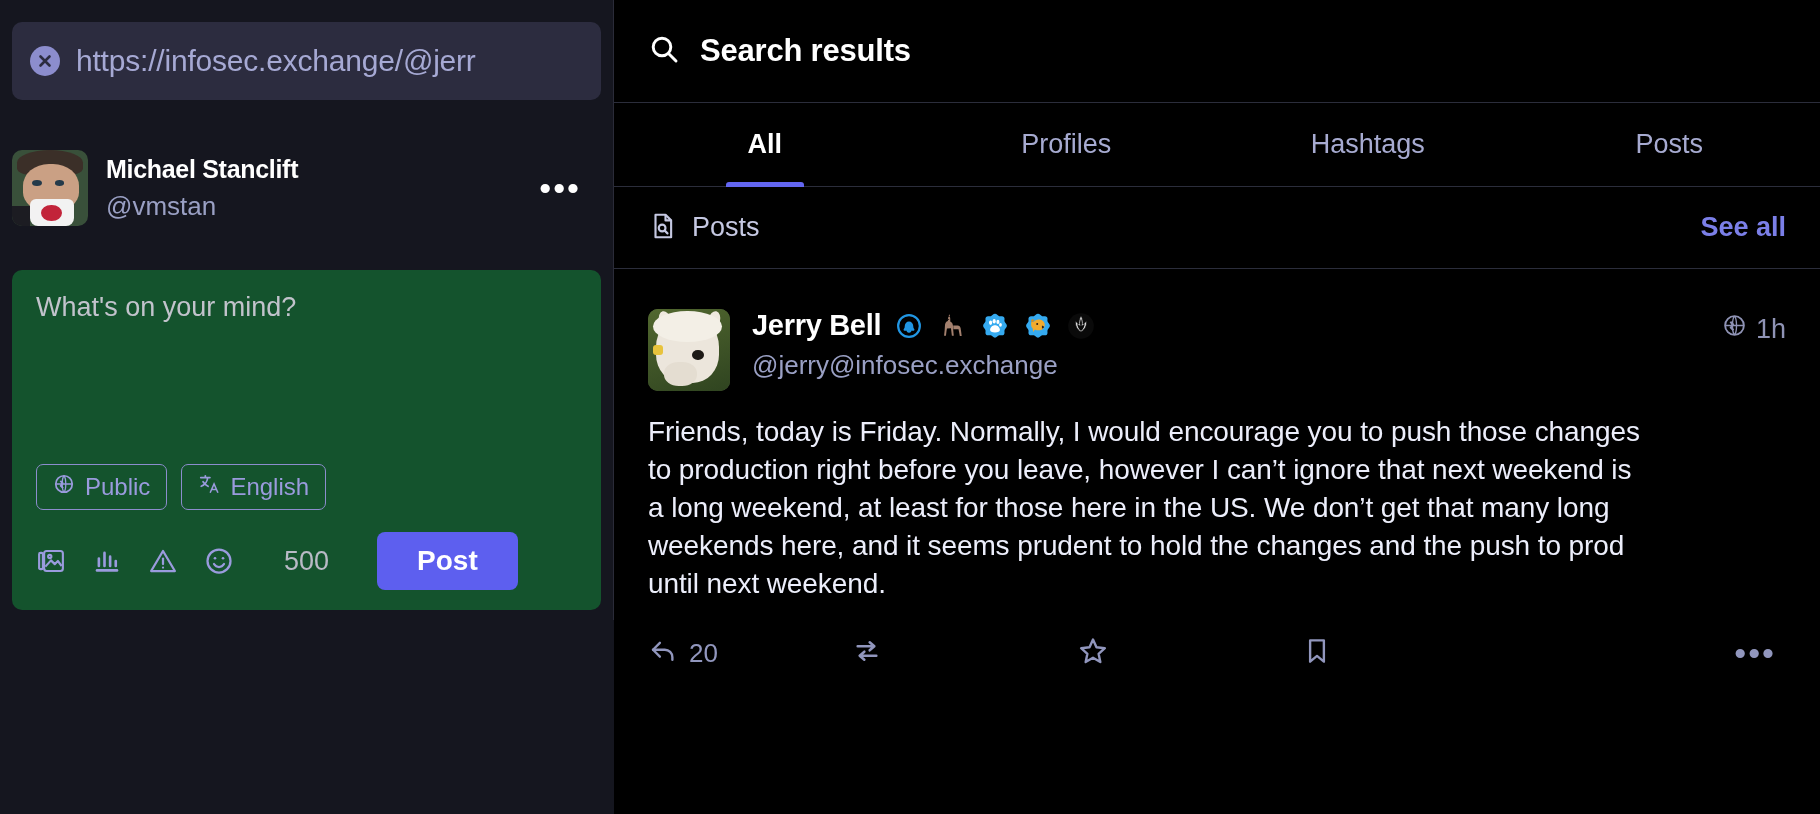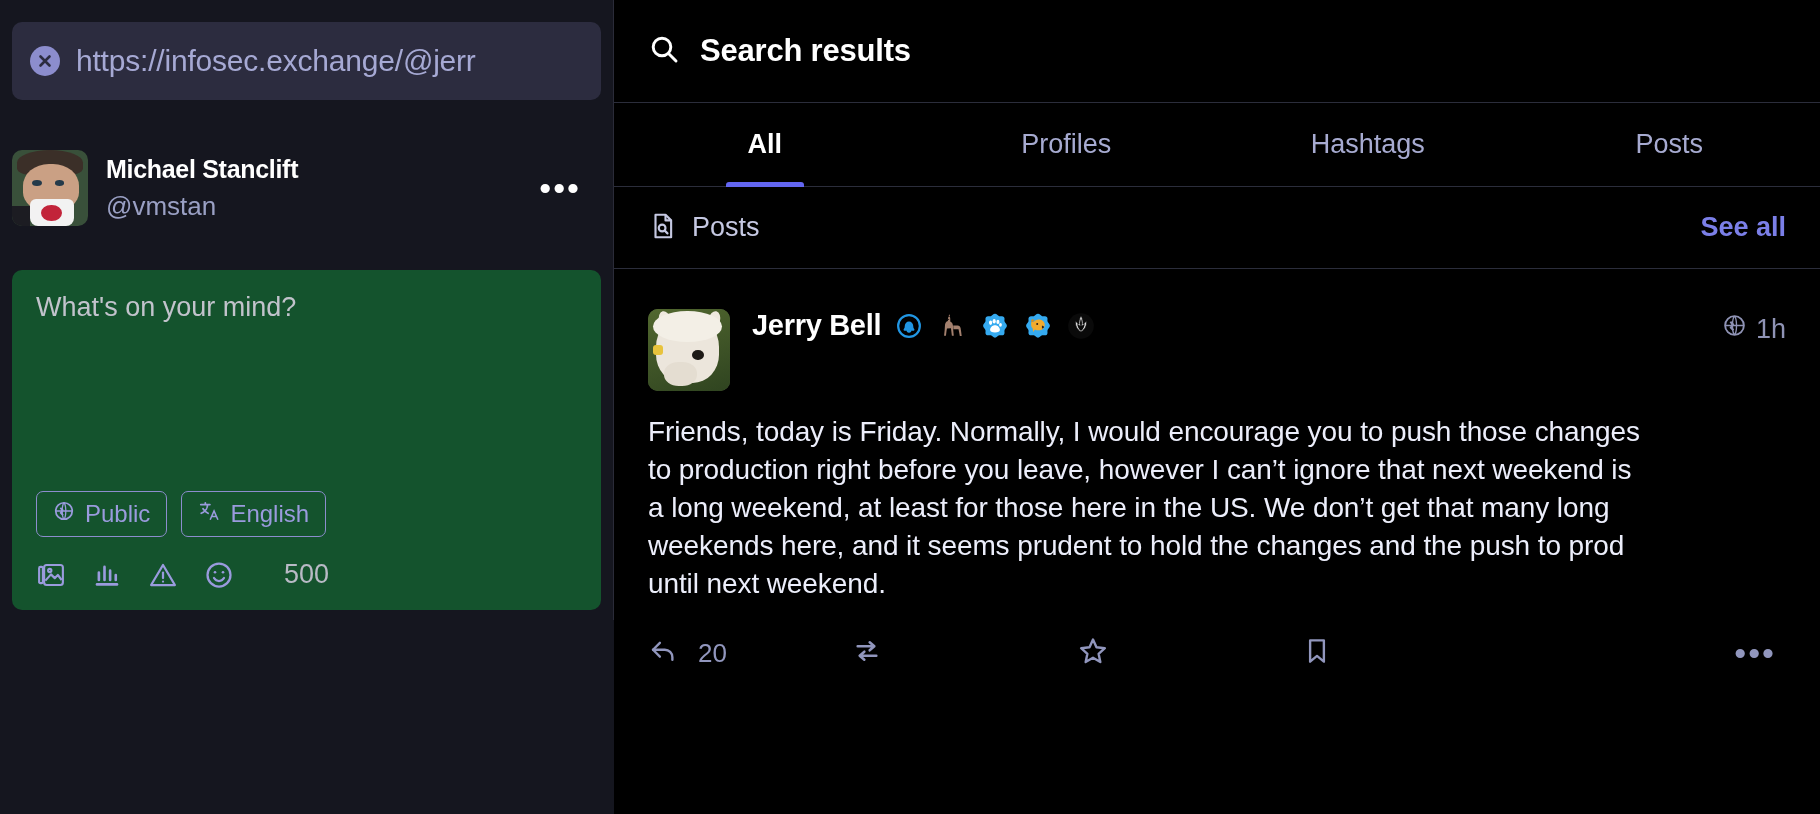--- a/index.html
+++ b/index.html
@@ -161,21 +161,21 @@
   .post-body {
     color: #eceefb;
     font-size: 28px;
     line-height: 1.36;
     margin-top: 22px;
     letter-spacing: -0.1px;
     max-width: 1000px;
   }
 
   .action-bar { display: flex; align-items: center; margin-top: 32px; padding-right: 10px; }
-  .action { display: flex; align-items: center; gap: 20px; color: #9196bd; cursor: pointer; }
+  .action { display: flex; align-items: center; gap: 11px; color: #9196bd; cursor: pointer; }
   .action .cnt { font-size: 26px; color: #9196bd; }
   .a1 { width: 18%; } .a2 { width: 20%; } .a3 { width: 20%; } .a4 { width: 20%; }
   .a5 { margin-left: auto; }
   .dots-h { font-size: 34px; letter-spacing: 2px; line-height: 0.6; color: #9196bd; }
 </style>
 </head>
 <body>
 
 <div class="app">
 
@@ -258,20 +258,21 @@
         </span>
         <span class="tool-icon">
           <svg width="30" height="30" viewBox="0 0 24 24" fill="none" stroke="#9a9bdd" stroke-width="1.8">
             <circle cx="12" cy="12" r="9.2"></circle>
             <circle cx="8.8" cy="9.8" r="1.05" fill="#9a9bdd" stroke="none"></circle>
             <circle cx="15.2" cy="9.8" r="1.05" fill="#9a9bdd" stroke="none"></circle>
             <path d="M8 14.4c1 1.6 2.4 2.4 4 2.4s3-0.8 4-2.4" stroke-linecap="round"></path>
           </svg>
         </span>
         <span class="char-count">500</span>
+        <button class="post-btn">Post</button>
       </div>
     </div>
   </div>
 
   <div class="right-col">
 
     <div class="search-header">
       <span>
         <svg width="32" height="32" viewBox="0 0 24 24" fill="none" stroke="#ffffff" stroke-width="2.2" stroke-linecap="round">
           <circle cx="10.5" cy="10.5" r="6.6"></circle>
@@ -360,20 +361,21 @@
             </span>
             <span class="badge">
               <svg width="28" height="28" viewBox="0 0 24 24">
                 <circle cx="12" cy="12" r="11" fill="#0a0a0a"></circle>
                 <path d="M12 3.2c-1.5 2.4-1.9 5-1.6 7.3-1.2-.6-2.3-1.6-3-3-.6 4 1.1 7.6 4.6 9.6 3.5-2 5.2-5.6 4.6-9.6-.7 1.4-1.8 2.4-3 3 .3-2.3-.1-4.9-1.6-7.3Z" fill="#e8e8e8"></path>
                 <path d="M12 3.2c-1.5 2.4-1.9 5-1.6 7.3-1.2-.6-2.3-1.6-3-3-.6 4 1.1 7.6 4.6 9.6 3.5-2 5.2-5.6 4.6-9.6-.7 1.4-1.8 2.4-3 3 .3-2.3-.1-4.9-1.6-7.3Z" fill="none" stroke="#0a0a0a" stroke-width="0.6"></path>
                 <path d="M12 5.5c-.9 2-1 4.3-.6 6.3-1-.4-1.9-1.2-2.5-2.3-.3 2.9 1.1 5.4 3.1 6.8 2-1.4 3.4-3.9 3.1-6.8-.6 1.1-1.5 1.9-2.5 2.3.4-2 .3-4.3-.6-6.3Z" fill="#0a0a0a"></path>
               </svg>
             </span>
           </div>
+          <div class="post-handle">@jerry@infosec.exchange</div>
         </div>
         <div class="post-time">
           <span>
             <svg width="25" height="25" viewBox="0 0 24 24" fill="none" stroke="#8f93b5" stroke-width="1.8">
               <circle cx="12" cy="12" r="9"></circle>
               <path d="M3 12h18M12 3c2.6 3 2.6 15 0 18M12 3c-2.6 3-2.6 15 0 18" stroke-width="1.3"></path>
               <path d="M8 8.5 L10.5 11 L8.5 14 L11 16.5" fill="#8f93b5" stroke="#8f93b5" stroke-width="2"></path>
             </svg>
           </span>
           <span>1h</span>

